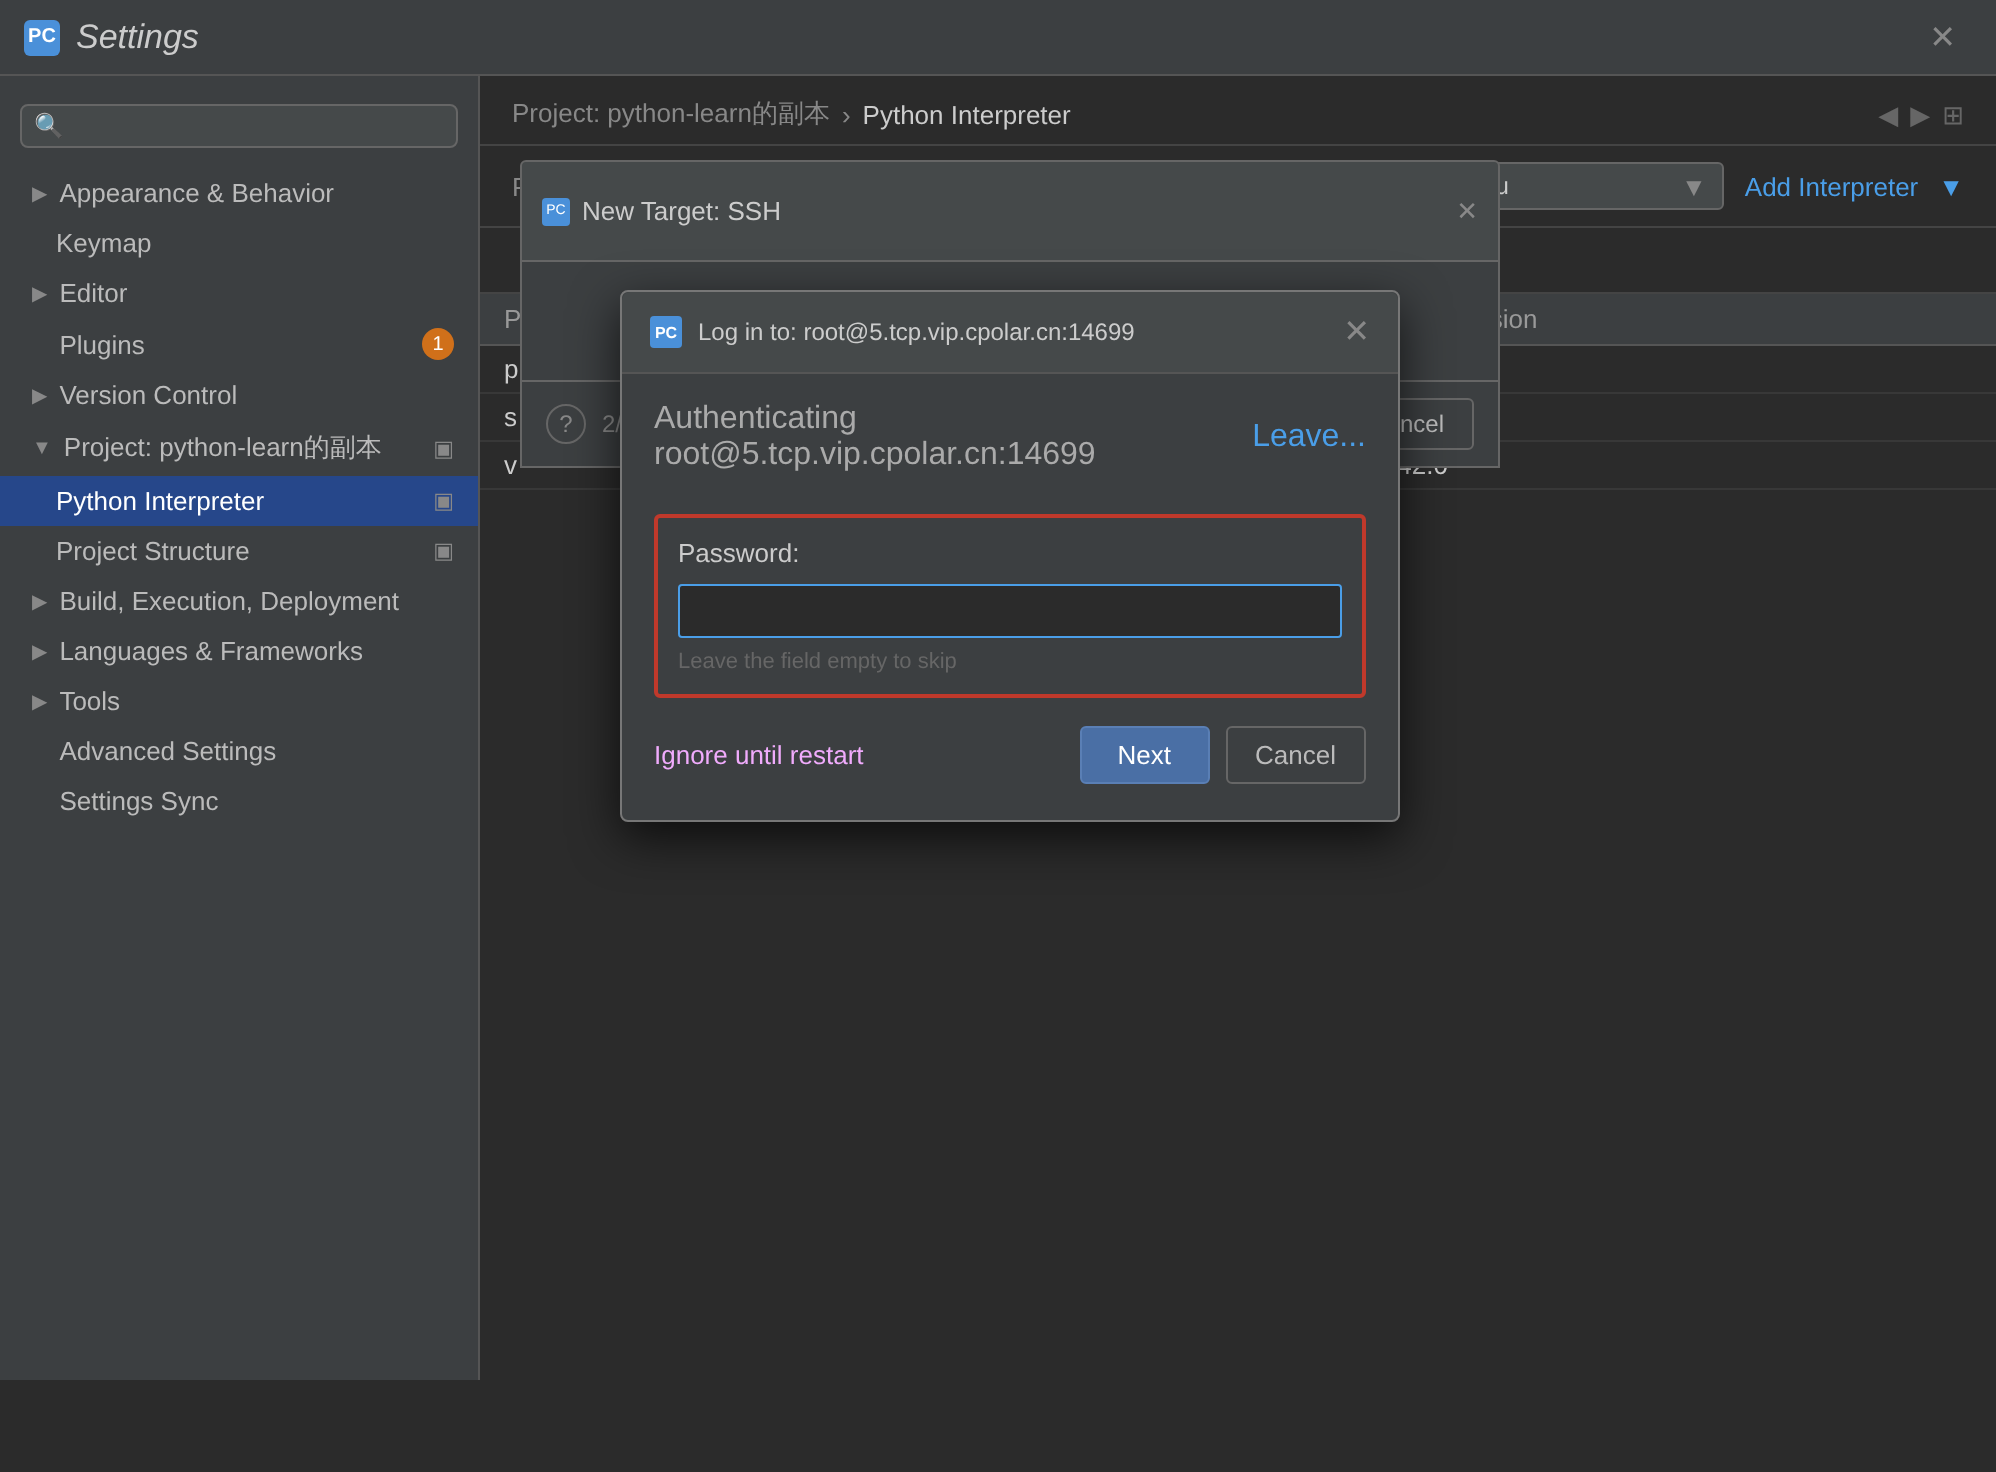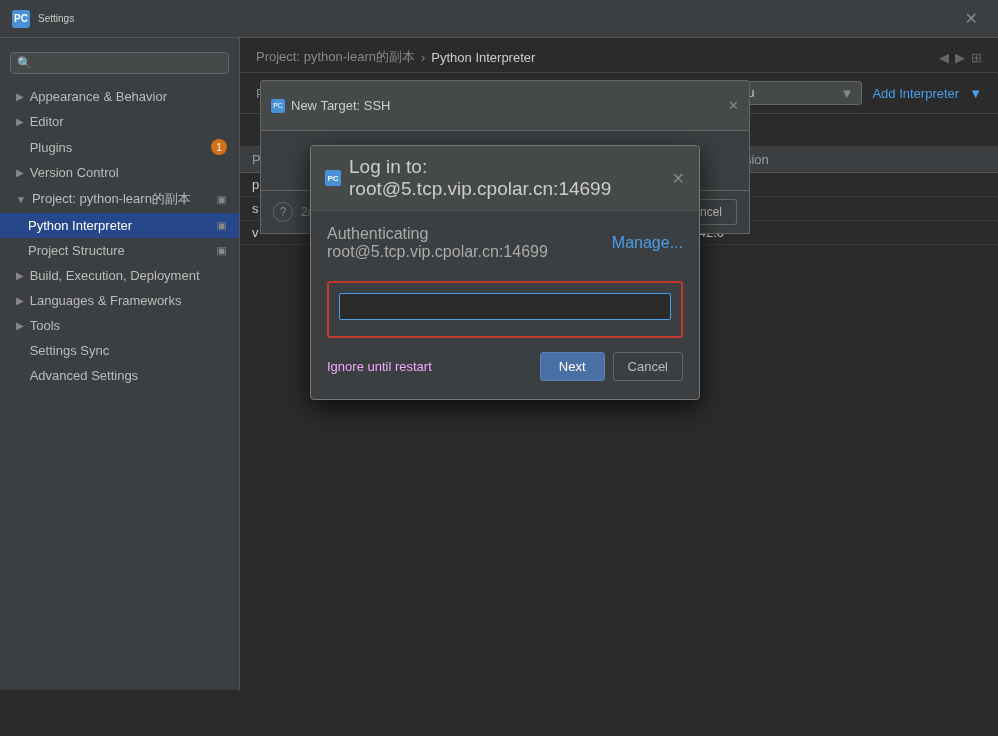--- a/index.html
+++ b/index.html
@@ -27,21 +27,22 @@
       width: 18px;
       height: 18px;
       background: #4a90d9;
       border-radius: 3px;
       margin-right: 8px;
       display: flex; align-items: center; justify-content: center;
       color: white; font-size: 10px; font-weight: bold;
     }
     .title-bar-text {
       color: #ccc;
-      font-size: 10px;
+      font-size: 17px;
+      font-style: italic;
     }
     .title-bar-close {
       margin-left: auto;
       color: #888;
       cursor: pointer;
       font-size: 16px;
       padding: 4px 8px;
     }
 
     
@@ -266,21 +267,21 @@
     }
     .login-header .pc-icon {
       width: 16px; height: 16px;
       background: #4a90d9;
       border-radius: 2px;
       margin-right: 8px;
       font-size: 8px;
       display: flex; align-items: center; justify-content: center;
       color: white; font-weight: bold;
     }
-    .login-header .title { flex: 1; color: #ccc; font-size: 19px; }
+    .login-header .title { flex: 1; color: #ccc; font-size: 12px; }
     .login-header .close-btn { color: #888; cursor: pointer; font-size: 16px; }
 
     .login-body { padding: 14px 16px; }
     .auth-row {
       display: flex;
       align-items: center;
       margin-bottom: 20px;
       font-size: 16px;
       color: #aaa;
     }
@@ -412,20 +413,23 @@
     <div class="search-box">
       <span class="search-icon">🔍</span>
       <input type="text" placeholder="" style="">
     </div>
 
     <div class="sidebar-item">
       <span class="arrow">▶</span>
       <span>Appearance &amp; Behavior</span>
     </div>
 
+    <div class="sidebar-item sidebar-sub">
+      <span>Keymap</span>
+    </div>
 
     <div class="sidebar-item">
       <span class="arrow">▶</span>
       <span>Editor</span>
     </div>
 
     <div class="sidebar-item">
       <span class="arrow" style="visibility:hidden">▶</span>
       <span>Plugins</span>
       <span class="badge">1</span>
@@ -462,26 +466,26 @@
       <span>Languages &amp; Frameworks</span>
     </div>
 
     <div class="sidebar-item">
       <span class="arrow">▶</span>
       <span>Tools</span>
     </div>
 
     <div class="sidebar-item">
       <span class="arrow" style="visibility:hidden">▶</span>
+      <span>Advanced Settings</span>
+    </div>
+
+    <div class="sidebar-item">
+      <span class="arrow" style="visibility:hidden">▶</span>
       <span>Settings Sync</span>
-    </div>
-
-    <div class="sidebar-item">
-      <span class="arrow" style="visibility:hidden">▶</span>
-      <span>Advanced Settings</span>
     </div>
   </div>
 
   <div class="content">
 
     <div class="breadcrumb">
       <span>Project: python-learn的副本</span>
       <span class="sep">›</span>
       <span class="active-crumb">Python Interpreter</span>
       <div class="nav-arrows">
@@ -565,24 +569,26 @@
 
 <div class="login-dialog">
   <div class="login-header">
     <div class="pc-icon">PC</div>
     <span class="title">Log in to: root@5.tcp.vip.cpolar.cn:14699</span>
     <span class="close-btn">✕</span>
   </div>
   <div class="login-body">
     <div class="auth-row">
       <span>Authenticating root@5.tcp.vip.cpolar.cn:14699</span>
-      <span class="manage-link">Manage...</span>
+      <span class="manage-link">Leave...</span>
     </div>
     <div class="password-section">
+      <div class="password-label">Password:</div>
       <input class="password-input" type="password" placeholder="" style="">
+      <div class="password-hint">Leave the field empty to skip</div>
     </div>
     <div class="login-actions">
       <button class="btn-ignore">Ignore until restart</button>
       <button class="btn-next">Next</button>
       <button class="btn-cancel-sm">Cancel</button>
     </div>
   </div>
 </div>
 
 </body></html>

